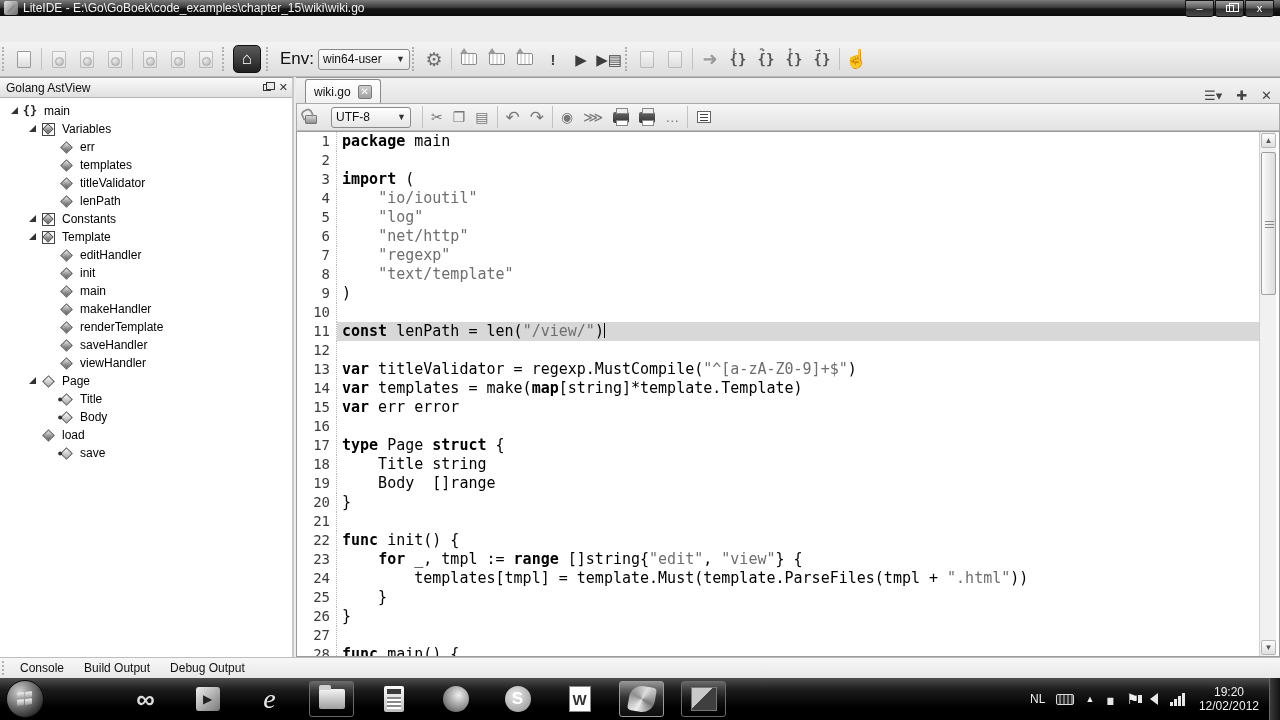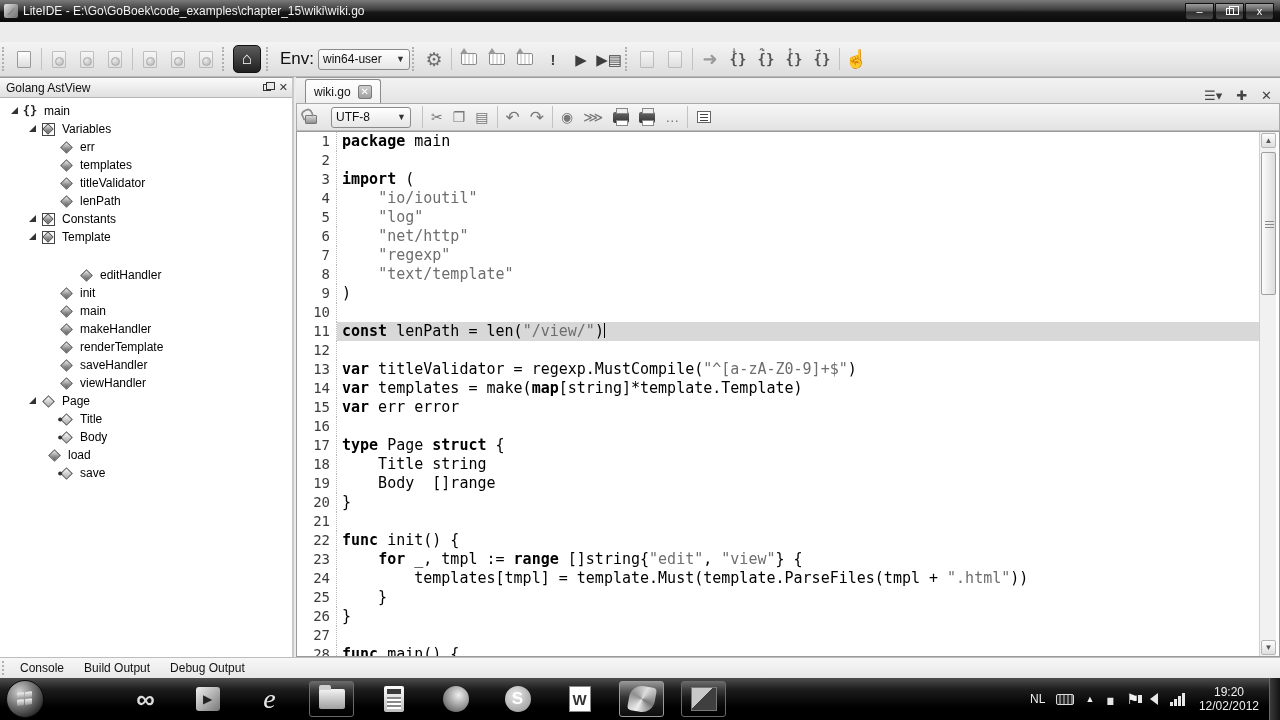--- a/index.html
+++ b/index.html
@@ -1,21 +1,21 @@
 <!DOCTYPE html>
 <html><head>
 <meta charset="utf-8">
 <style>
   html,body{margin:0;padding:0;width:1280px;height:720px;overflow:hidden;
     font-family:"Liberation Sans",sans-serif;background:#000;}
   *{box-sizing:border-box;}
   #stage{position:relative;width:1280px;height:720px;background:#ececec;}
 
   
-  #titlebar{position:absolute;left:0;top:0;width:1280px;height:22px;
+  #titlebar{position:absolute;left:0;top:0;width:1280px;height:16px;
     background:linear-gradient(#7a7a7a,#3c3c3c 45%,#171717 55%,#0a0a0a);
     display:flex;align-items:center;color:#f2f2f2;font-size:12px;}
   #title-icon{width:14px;height:14px;margin:0 5px 0 4px;border-radius:2px;
     background:linear-gradient(135deg,#e8e8e8,#9a9a9a 55%,#6f6f6f);position:relative;}
   #title-icon:before{content:"";position:absolute;left:3px;top:3px;width:8px;height:8px;
     background:linear-gradient(135deg,#555,#aaa);clip-path:polygon(0 100%,100% 0,60% 100%);}
   #win-controls{margin-left:auto;display:flex;margin-right:6px;}
   .winbtn{width:29px;height:17px;margin-left:1px;border:1px solid #111;border-radius:0 0 3px 3px;
     background:linear-gradient(#9d9d9d,#5c5c5c 45%,#2e2e2e 55%,#4a4a4a);
     color:#fff;font-size:11px;display:flex;align-items:center;justify-content:center;line-height:1;}
@@ -376,21 +376,21 @@
             <span class="tw">
               <span class="tri"></span>
             </span>
             <span class="tw">
               <span class="groupbox">
                 <span class="diam"></span>
               </span>
             </span>
             <span class="tlabel">Template</span>
           </div>
-          <div class="trow" style="padding-left: 62px; margin-top: 20px;">
+          <div class="trow" style="padding-left: 42px;">
             <span class="tw"></span>
             <span class="tw">
               <span class="diam"></span>
             </span>
             <span class="tlabel">editHandler</span>
           </div>
           <div class="trow" style="padding-left: 42px;">
             <span class="tw"></span>
             <span class="tw">
               <span class="diam"></span>
@@ -448,21 +448,21 @@
             </span>
             <span class="tlabel">Title</span>
           </div>
           <div class="trow" style="padding-left: 42px;">
             <span class="tw"></span>
             <span class="tw">
               <span class="diam light fielddot"></span>
             </span>
             <span class="tlabel">Body</span>
           </div>
-          <div class="trow" style="padding-left: 30px;">
+          <div class="trow" style="padding-left: 24px;">
             <span class="tw"></span>
             <span class="tw">
               <span class="diam"></span>
             </span>
             <span class="tlabel">load</span>
           </div>
           <div class="trow" style="padding-left: 42px;">
             <span class="tw"></span>
             <span class="tw">
               <span class="diam light fielddot"></span>

